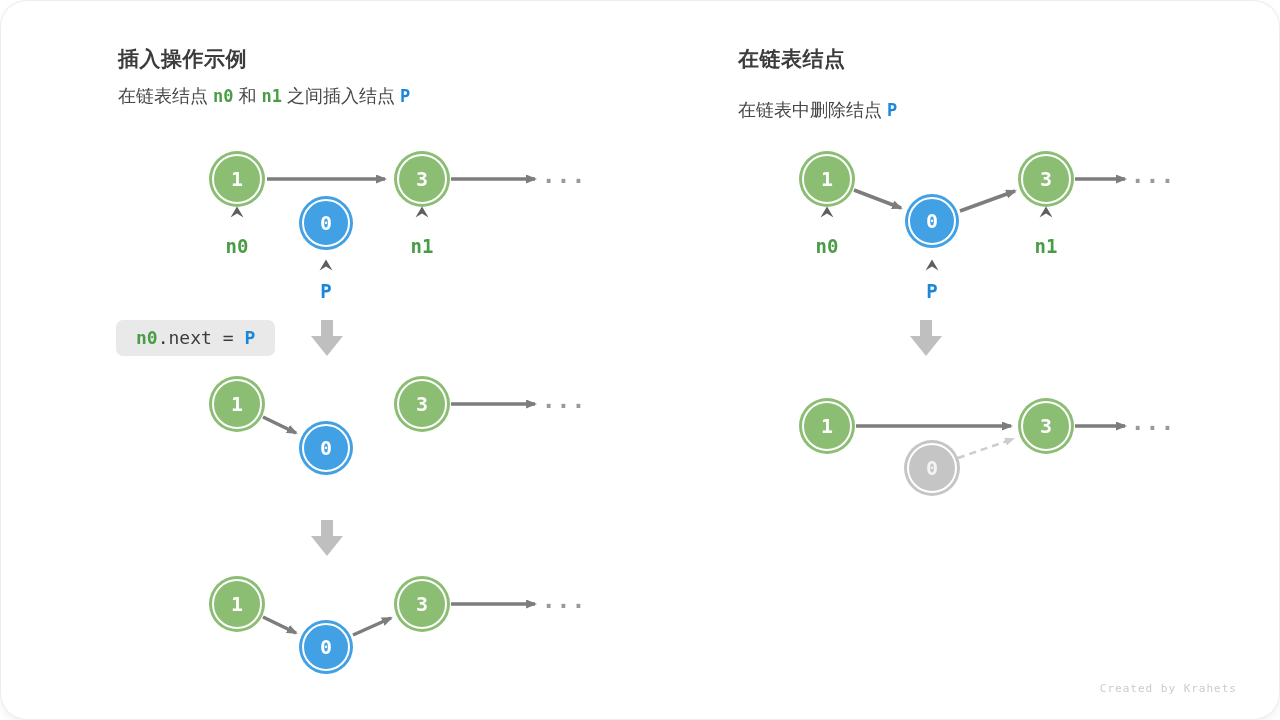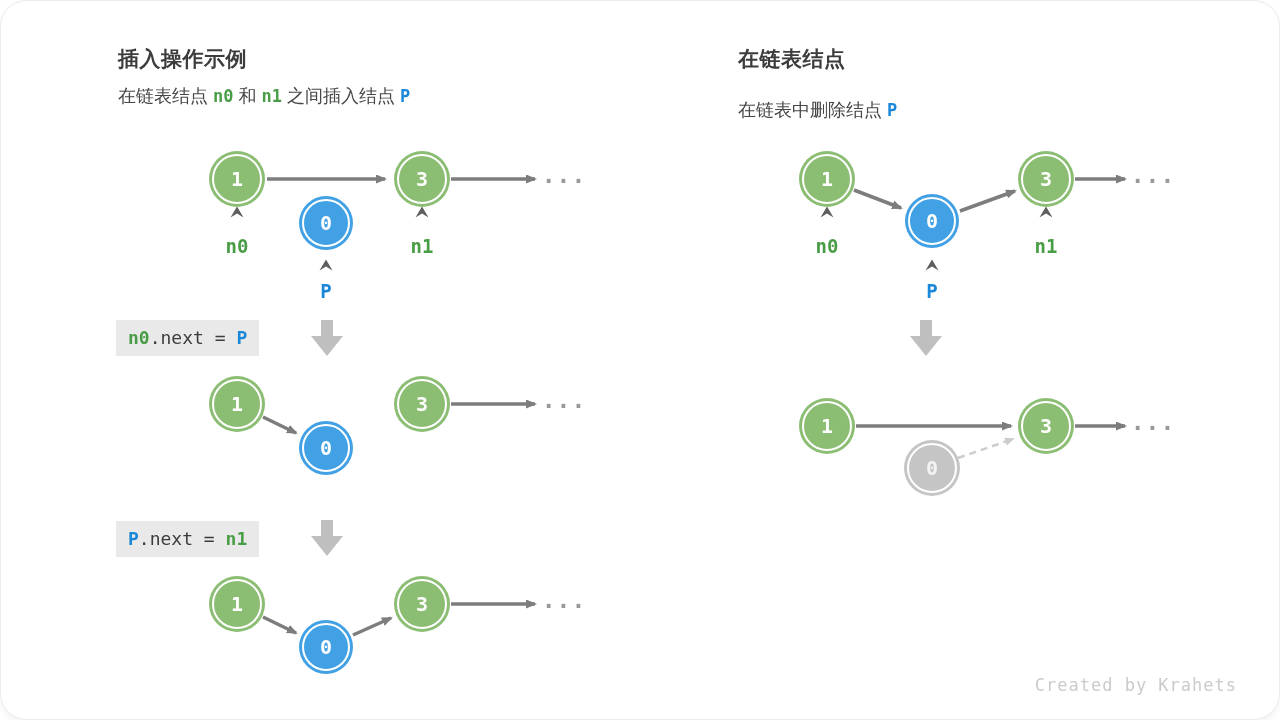--- a/index.html
+++ b/index.html
@@ -33,33 +33,33 @@
   .node-blue{width:44px;height:44px;background:#41a1e4;box-shadow:0 0 0 3px #41a1e4;}
   .node-gray{background:#c5c5c5;box-shadow:0 0 0 3px #c5c5c5;color:#f4f4f4;}
   .ptr-label{
     position:absolute;transform:translateX(-50%);
     font-family:"DejaVu Sans Mono","Liberation Mono",monospace;
     font-size:19px;font-weight:700;white-space:nowrap;
   }
   .ptr-green{color:#4a9d47;}
   .ptr-blue{color:#1b87d9;}
   .chip{
-    position:absolute;background:#e9e9e9;border-radius:0;
-    padding:5px 12px;font-family:"DejaVu Sans Mono","Liberation Mono",monospace;
+    position:absolute;background:#e9e9e9;border-radius:7px;
+    padding:5px 20px;font-family:"DejaVu Sans Mono","Liberation Mono",monospace;
     font-size:18px;line-height:26px;white-space:nowrap;
   }
   .dots{
     position:absolute;transform:translate(-50%,-75%);
     font-family:"DejaVu Sans Mono","Liberation Mono",monospace;
     font-size:23px;font-weight:700;color:#999;letter-spacing:1px;
   }
   .footer{
     position:absolute;right:42px;bottom:24px;
     font-family:"DejaVu Sans Mono","Liberation Mono",monospace;
-    font-size:17px;color:#cbcbcb;letter-spacing:1px;
+    font-size:11px;color:#cbcbcb;letter-spacing:1px;
   }
   svg.overlay{position:absolute;left:0;top:0;width:100%;height:100%;pointer-events:none;}
 </style>
 </head>
 <body>
 
 <div class="canvas">
 
   <svg class="overlay" viewBox="0 0 1278 718">
     <defs>
@@ -109,21 +109,20 @@
   <span class="ptr-label ptr-green" style="left:421px;top:234px;">n1</span>
   <span class="ptr-label ptr-blue" style="left:325px;top:279px;">P</span>
 
   <div class="chip" style="left:115px;top:319px;"><span class="tok tok-green">n0</span><span class="tok tok-plain">.next = </span><span class="tok tok-blue">P</span></div>
 
   <div class="node node-green" style="left:236px;top:403px;">1</div>
   <div class="node node-green" style="left:421px;top:403px;">3</div>
   <div class="node node-blue" style="left:325px;top:447px;">0</div>
   <span class="dots" style="left:563px;top:405px;">...</span>
 
-  <div class="chip" style="left:115px;top:520px;"><span class="tok tok-blue">P</span><span class="tok tok-plain">.next = </span><span class="tok tok-green">n1</span></div>
 
   <div class="node node-green" style="left:236px;top:603px;">1</div>
   <div class="node node-green" style="left:421px;top:603px;">3</div>
   <div class="node node-blue" style="left:325px;top:646px;">0</div>
   <span class="dots" style="left:563px;top:605px;">...</span>
 
   <div class="panel-title" style="left:737px;top:44px;">在链表结点</div>
   <div class="subtitle" style="left:737px;top:97px;"><span class="">在链表中删除结点</span><span class="tok tok-blue">P</span></div>
 
   <div class="node node-green" style="left:826px;top:178px;">1</div>

